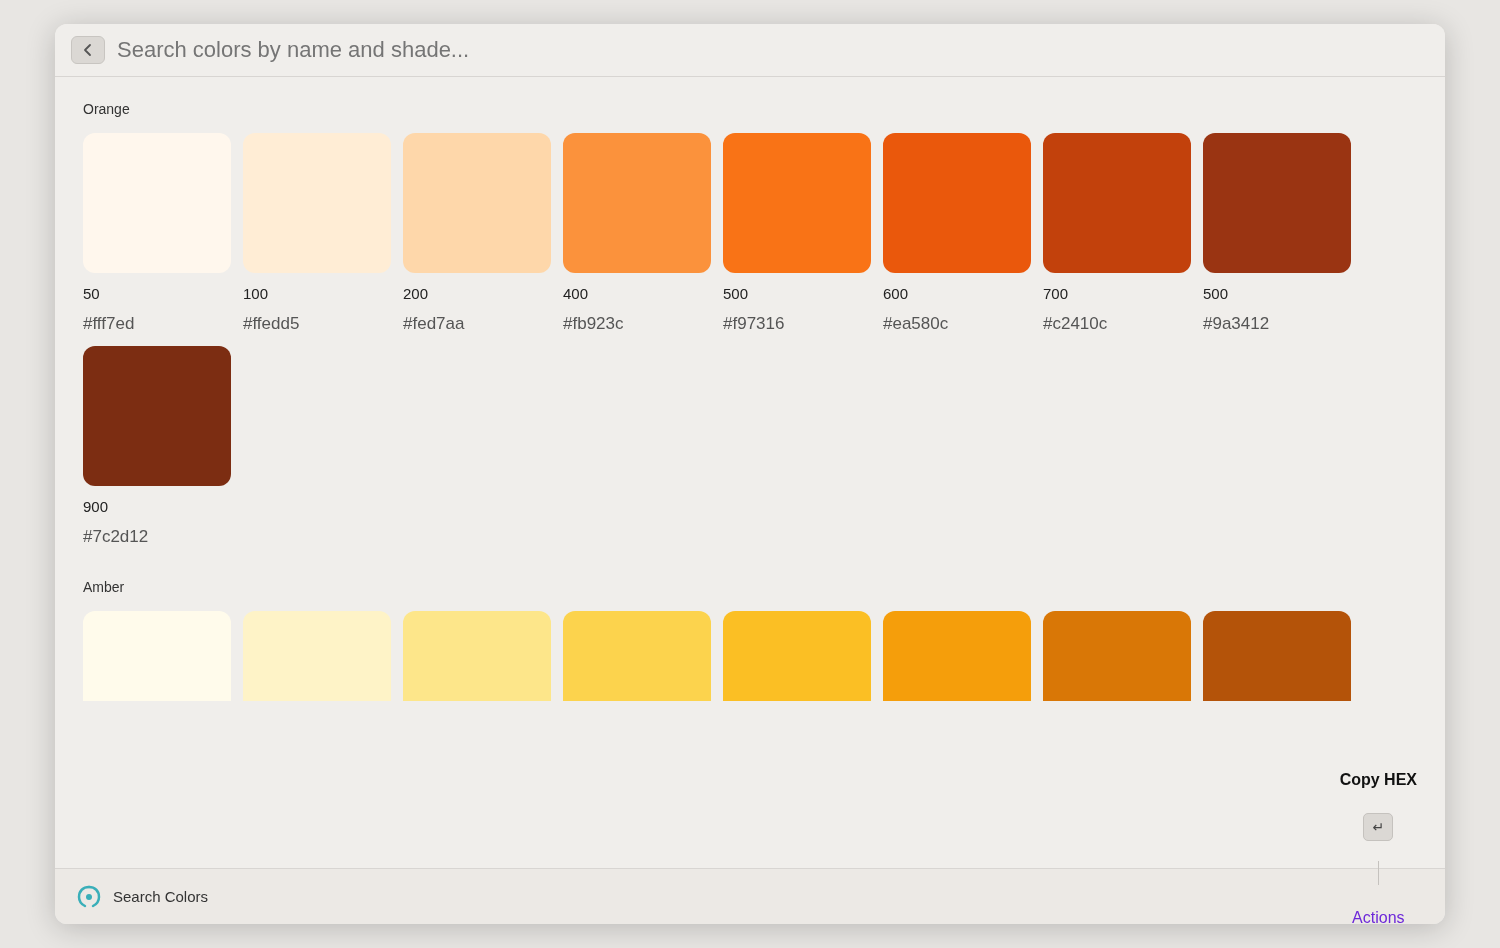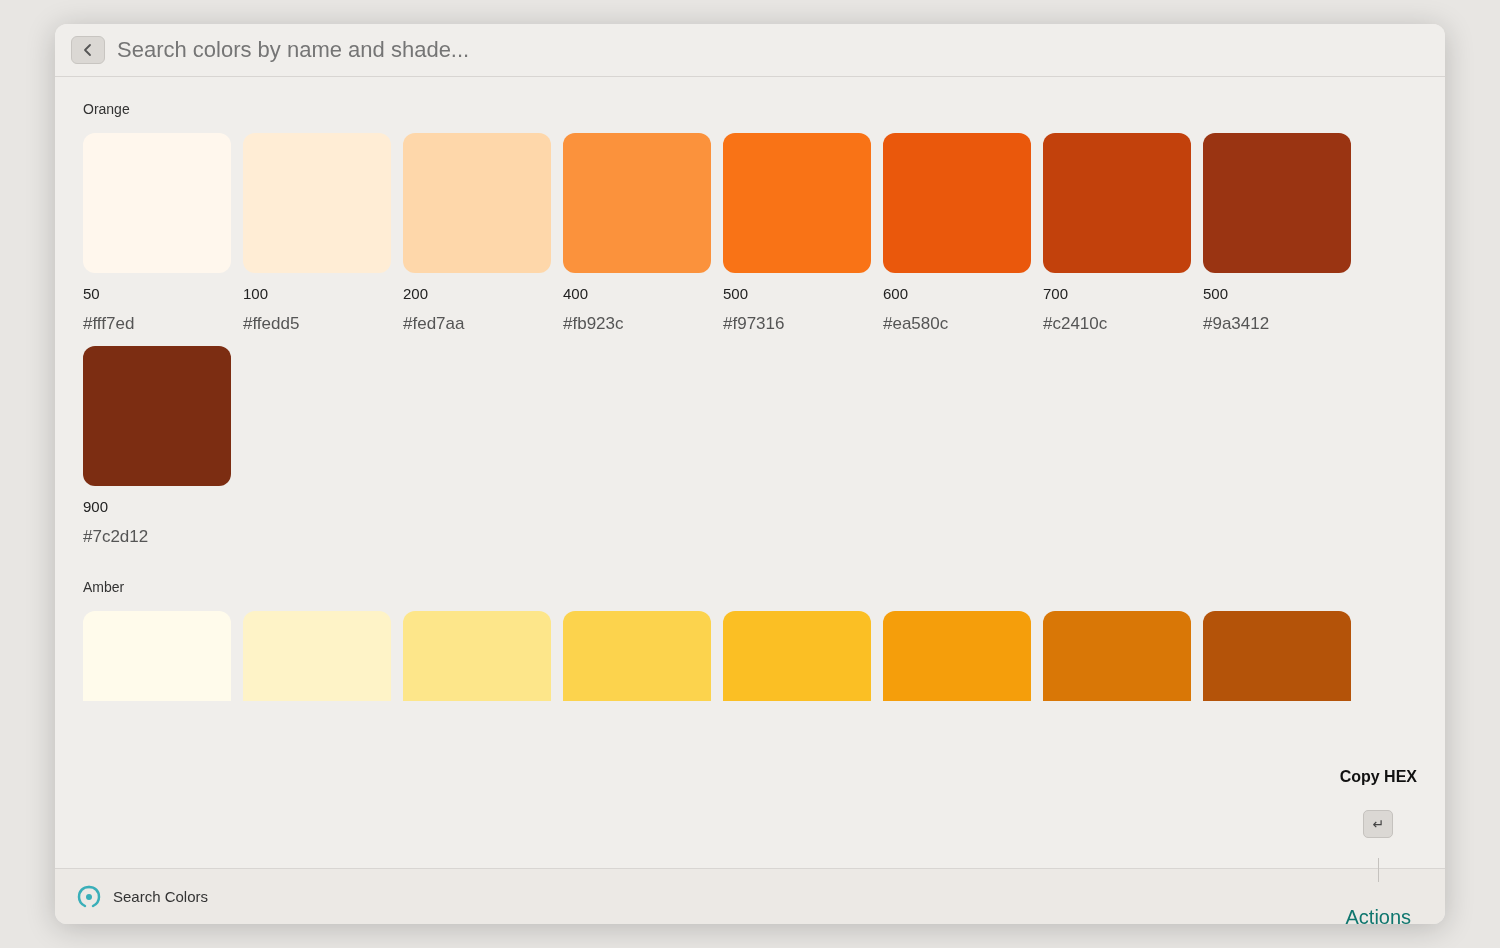--- a/index.html
+++ b/index.html
@@ -176,23 +176,23 @@
     }
 
     .divider-v {
       width: 1px;
       height: 24px;
       background: #c5c2be;
       margin: 0 4px;
     }
 
     .actions-btn {
-      font-size: 20px;
+      font-size: 16px;
       font-weight: 500;
-      color: #0f766e;
+      color: #6d28d9;
       background: transparent;
       border: none;
       cursor: pointer;
       padding: 4px 8px;
     }
 
     .amber-partial {
       overflow: hidden;
     }
 

